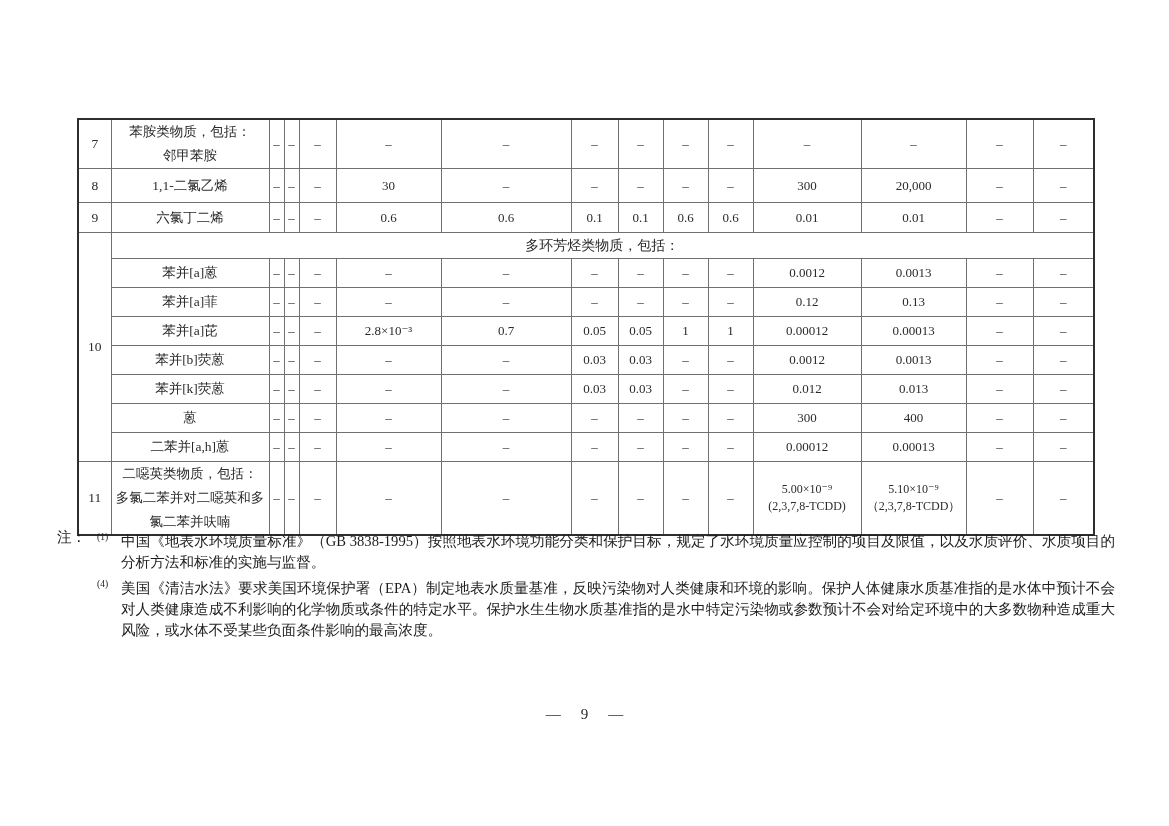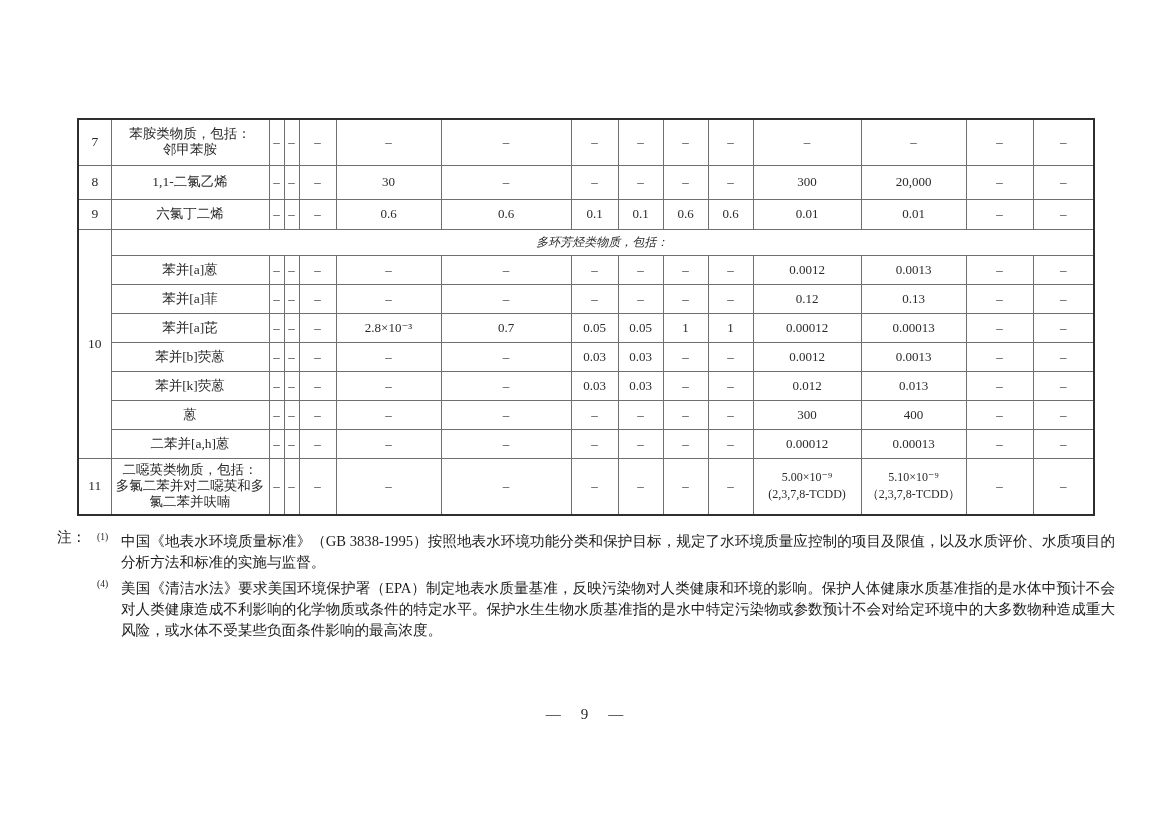--- a/index.html
+++ b/index.html
@@ -14,22 +14,22 @@
     border-collapse:collapse;table-layout:fixed;width:1016px;
     font-size:13px;
   }
   table.std{border:2px solid #2e2e2e;}
   table.std td{
     border:1px solid #6f6f6f;
     padding:0 2px;text-align:center;vertical-align:middle;
     overflow:hidden;color:#2a2a2a;
   }
   td.num{font-size:13.5px;}
-  td.name{white-space:pre-line;line-height:16px;font-size:13.5px;}
-  td.ghead{text-align:left;padding-left:6px;font-size:12px;font-style:italic;}
+  td.name{white-space:pre-line;line-height:24px;font-size:13.5px;}
+  td.ghead{text-align:left;padding-left:6px;font-size:14px;}
   td.sci{white-space:pre-line;font-size:12px;line-height:17px;}
   tr.h46{height:46px;} tr.h34{height:34px;} tr.h30{height:30px;}
   tr.h26{height:26px;} tr.h29{height:29px;} tr.h57{height:57px;}
   
   .notes{
     position:absolute;left:57px;top:527px;width:1058px;
     font-size:14.6px;line-height:21.3px;text-align:justify;
   }
   .note-item{display:flex;}
   .note-gutter{width:64px;flex:none;}

